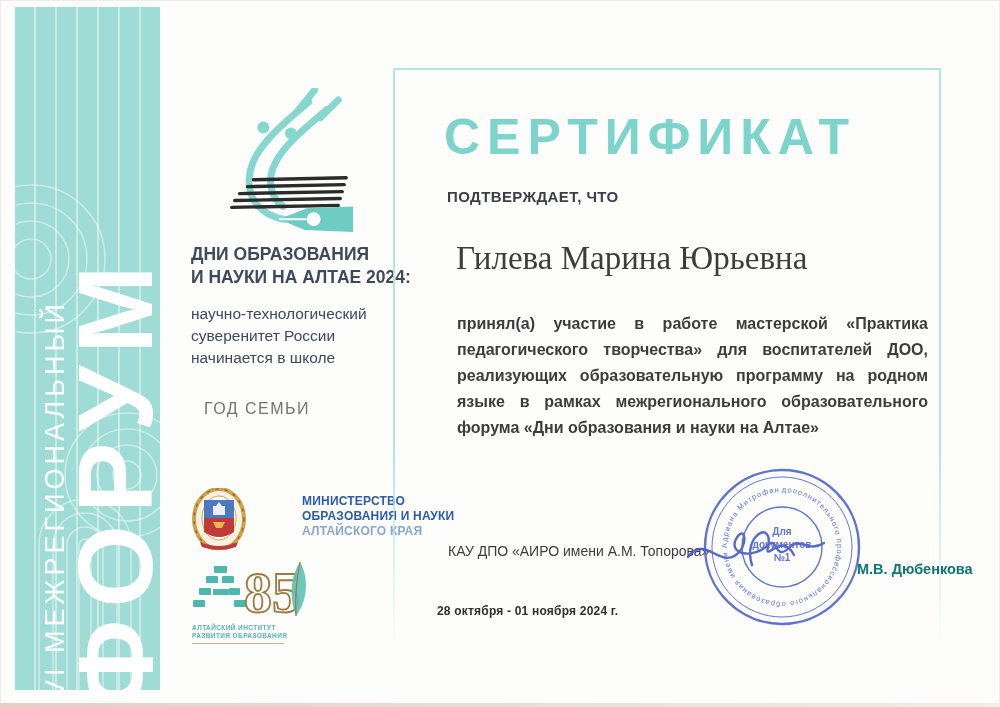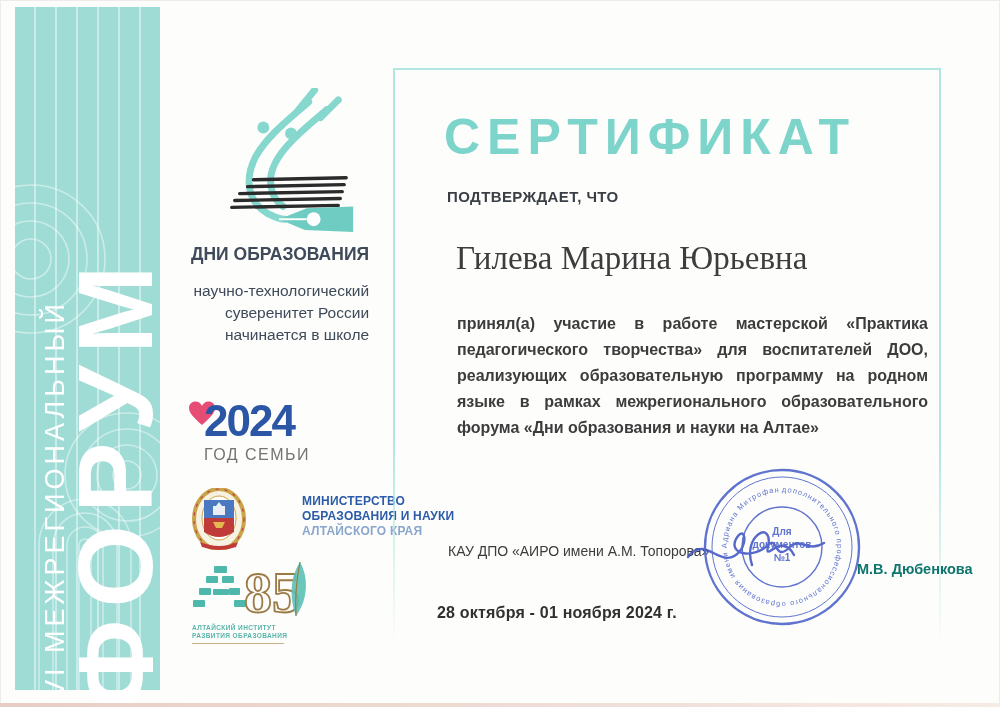--- a/index.html
+++ b/index.html
@@ -27,21 +27,21 @@
     white-space:nowrap;
   }
   .band-small{
     position:absolute;left:22px;top:691px;width:530px;
     transform:rotate(-90deg);transform-origin:left top;
     font-size:27px;color:#ffffff;letter-spacing:4px;line-height:36px;white-space:nowrap;
   }
 
   
   .logo-bookpen{position:absolute;left:188px;top:88px;}
-  .event-block{position:absolute;left:191px;top:243px;color:#3e4a59;text-align:right;}
+  .event-block{position:absolute;left:191px;top:243px;color:#3e4a59;}
   .event-title{font-size:17.5px;font-weight:bold;line-height:23px;}
   .event-sub{font-size:15.5px;line-height:22px;margin-top:14px;}
 
   .year-logo{position:absolute;left:196px;top:398px;width:120px;}
   .year-num-row{position:relative;height:46px;}
   .year-heart{position:absolute;left:-8px;top:2px;}
   .year-num{position:absolute;left:8px;top:0;font-size:44px;font-weight:bold;color:#2a56a5;letter-spacing:-2px;line-height:46px;}
   .year-cap{margin-top:2px;margin-left:2px;font-size:16px;color:#737373;letter-spacing:1.5px;line-height:18px;text-align:center;}
 
   .ministry{position:absolute;left:192px;top:488px;display:flex;align-items:flex-start;gap:44px;}
@@ -62,21 +62,21 @@
   .cert-title{position:absolute;left:444px;top:108px;font-size:50px;font-weight:bold;color:#7dd4ca;letter-spacing:7px;}
   .confirm{position:absolute;left:447px;top:188px;font-size:15px;font-weight:bold;color:#3a3f46;letter-spacing:.4px;}
   .recipient{position:absolute;left:456px;top:240px;font-family:"Liberation Serif",serif;font-size:33px;color:#3d3d3d;}
   .body-text{
     position:absolute;left:457px;top:311px;width:471px;
     font-size:16px;font-weight:bold;color:#3c3c3c;line-height:26px;
     text-align:justify;
   }
   .director{position:absolute;left:448px;top:542px;font-size:14px;color:#3c3c3c;line-height:19px;}
   .signer{position:absolute;left:857px;top:561px;font-size:14.5px;font-weight:bold;color:#0f766e;}
-  .dates{position:absolute;left:437px;top:604px;font-size:16px;font-weight:bold;color:#303030;letter-spacing:.2px;}
+  .dates{position:absolute;left:437px;top:604px;font-size:12px;font-weight:bold;color:#303030;letter-spacing:.2px;}
 
   .stamp{position:absolute;left:682px;top:455px;opacity:.88;}
 </style>
 </head>
 <body>
 
 <div class="page">
 
   <div class="band">
     <svg width="145" height="683" viewBox="0 0 145 683">
@@ -116,35 +116,30 @@
       <path d="M44 121 L152 119"></path>
     </g>
     <path d="M92 133 L120 122 L167 120 L167 146 L118 144 Z" fill="#6fccc2"></path>
     <circle cx="127" cy="133" r="7" fill="#ffffff"></circle>
     <path d="M92 133 L120 133" stroke="#ffffff" stroke-width="2"></path>
   </svg>
 
   <div class="event-block">
     <div class="event-title">
       <div>ДНИ ОБРАЗОВАНИЯ</div>
+      <div>И НАУКИ НА АЛТАЕ 2024:</div>
     </div>
     <div class="event-sub">
       <div>научно-технологический</div>
       <div>суверенитет России</div>
       <div>начинается в школе</div>
     </div>
   </div>
 
   <div class="year-logo">
-    <div class="year-num-row">
-      <svg class="year-heart" width="28" height="28" viewBox="0 0 28 28">
-        <path d="M14 25 C6 18 1 13 1 8 C1 4 4 1.5 7.5 1.5 C10.5 1.5 13 3.5 14 6 C15 3.5 17.5 1.5 20.5 1.5 C24 1.5 27 4 27 8 C27 13 22 18 14 25 Z" fill="#e64c74"></path>
-      </svg>
-      <div class="year-num">2024</div>
-    </div>
     <div class="year-cap">ГОД СЕМЬИ</div>
   </div>
 
   <div class="ministry">
     <svg width="54" height="62" viewBox="0 0 54 62">
       <ellipse cx="27" cy="31" rx="25" ry="30" fill="#f7f1e2" stroke="#c9a44a" stroke-width="4"></ellipse>
       <ellipse cx="27" cy="31" rx="25" ry="30" fill="none" stroke="#b84040" stroke-width="1.2" stroke-dasharray="3 6"></ellipse>
       <ellipse cx="27" cy="30" rx="17" ry="22" fill="#ffffff" stroke="#c9a44a" stroke-width="1"></ellipse>
       <path d="M12 12 h30 v18 h-30 Z" fill="#4a79c2"></path>
       <rect x="21" y="18" width="12" height="9" fill="#e9eef5"></rect>

